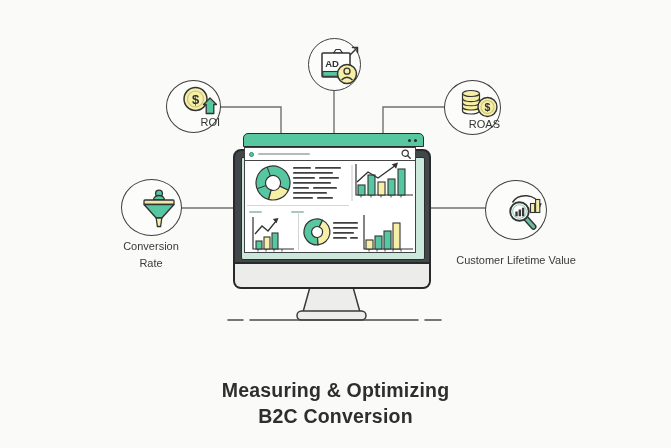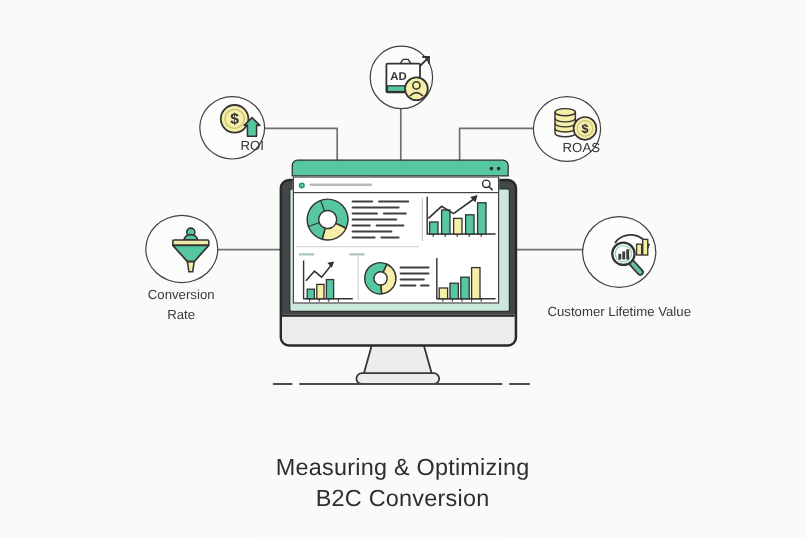--- a/index.html
+++ b/index.html
@@ -50,21 +50,21 @@
     background:#FCFCFB;z-index:3;box-sizing:border-box;
     display:flex;flex-direction:column;align-items:flex-end;justify-content:center;
   }
   .node-label-inside{font-size:11px;color:#333;line-height:1;margin-top:1px;}
   .node-label-below{
     position:absolute;z-index:3;text-align:center;
     font-size:11px;line-height:1.5;color:#3A3A3A;
   }
   .title{
     position:absolute;left:0;top:377px;width:671px;text-align:center;z-index:1;
-    font-size:19.5px;font-weight:400;line-height:26px;color:#2E2E2E;letter-spacing:.2px;
+    font-size:19.5px;font-weight:700;line-height:26px;color:#2E2E2E;letter-spacing:.2px;
   }
 </style>
 </head>
 <body>
 
 <div class="canvas">
 
   <svg class="layer" viewBox="0 0 671 448" style="z-index:0;">
     <g stroke="#707070" stroke-width="1.4" fill="none">
       <path d="M193 107 H281 V140"></path>

